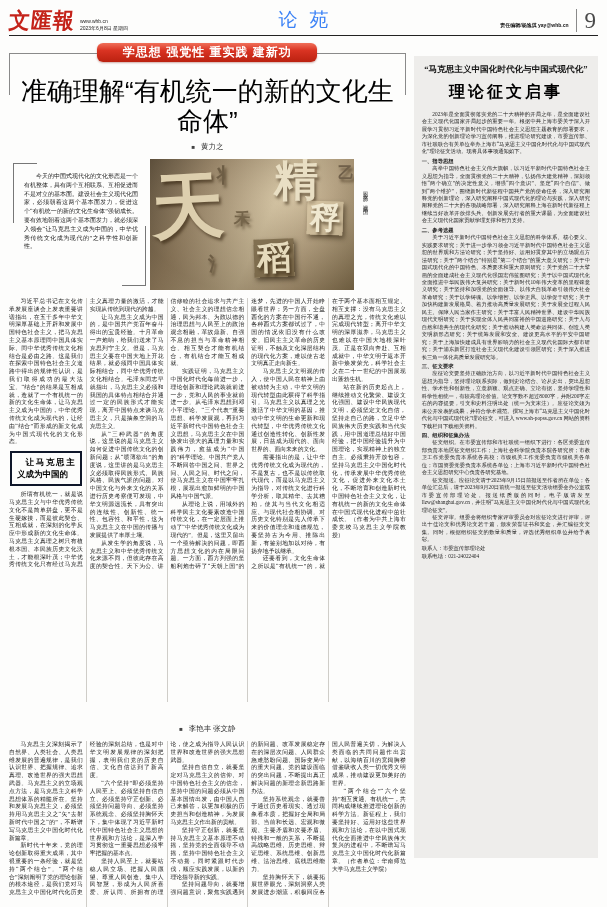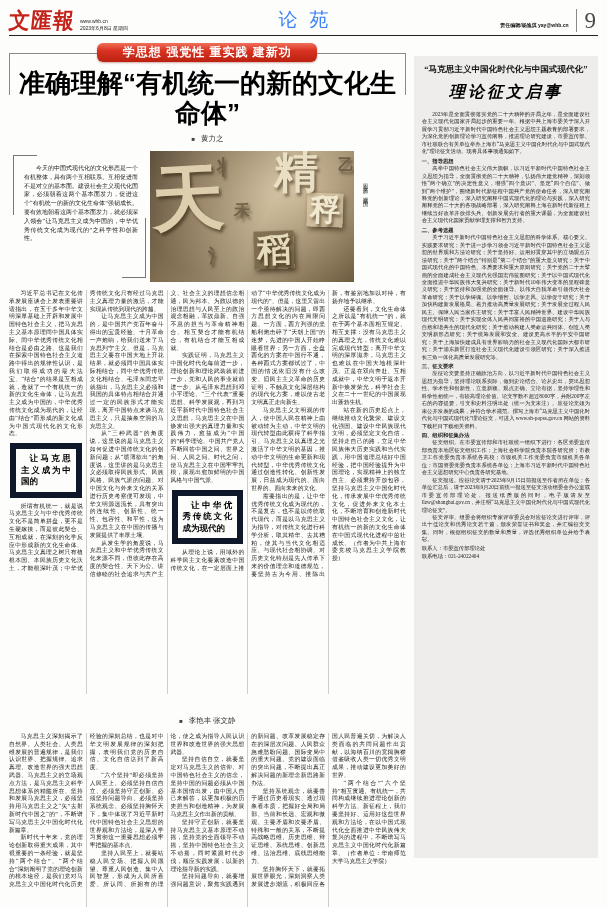--- a/index.html
+++ b/index.html
@@ -96,24 +96,24 @@
     font-family:"Liberation Sans","DejaVu Sans",sans-serif;
     font-weight:bold;
     font-size:12px;
     letter-spacing:1px;
     text-align:center;
     line-height:19px;
     border-radius:6px;
     box-shadow:0 1px 2px rgba(120,20,10,.35);
   }
   .a1-title {
-    margin-top:10px;
+    margin-top:18px;
     text-align:center;
     font-family:"Liberation Sans","DejaVu Sans",sans-serif;
-    font-weight:700;
+    font-weight:400;
     font-size:26px;
     line-height:30px;
     color:#000;
   }
   .a-author {
     text-align:center;
     font-size:7.5px;
     color:#333;
     margin:6px 0 7px 0;
   }
@@ -173,21 +173,21 @@
     overflow:hidden;
     font-size:5.8px;
     line-height:7.8px;
     text-align:justify;
     color:#161616;
   }
   .a1-body { margin-top:8px; height:404px; }
   .a2-body { height:178px; }
   .colbody .li-p { text-indent:2em; }
   .colbody .li-h {
-    border:6px solid #0f172a;
+    border:2px solid #0f172a;
     margin:5px 1px 5px 1px;
     padding:4px 5px;
     font-size:8.5px;
     line-height:11.5px;
     font-weight:bold;
     text-indent:1em;
     color:#000;
     break-inside:avoid;
   }
   
@@ -208,21 +208,20 @@
     line-height:11px;
     color:#111;
   }
   .ann-title {
     font-size:16px;
     font-weight:bold;
     text-align:center;
     letter-spacing:3px;
     margin:7px 0 8px 0;
     color:#000;
-    font-style:italic;
   }
   .ann-body {
     font-size:5.3px;
     line-height:7.45px;
     text-align:justify;
     color:#222;
   }
   .ann-body .li-p   { text-indent:2em; }
   .ann-body .li-sec { font-weight:bold; text-indent:0; margin-top:2px; }
   .ann-body .li-c   { text-indent:0; margin-top:1px; }
@@ -278,21 +277,20 @@
       </div>
 
       <div class="colbody a1-body">
           <div class="li-p">习近平总书记在文化传承发展座谈会上发表重要讲话指出，在五千多年中华文明深厚基础上开辟和发展中国特色社会主义，把马克思主义基本原理同中国具体实际、同中华优秀传统文化相结合是必由之路。这是我们在探索中国特色社会主义道路中得出的规律性认识，是我们取得成功的最大法宝。“结合”的结果是互相成就，造就了一个有机统一的新的文化生命体，让马克思主义成为中国的，中华优秀传统文化成为现代的，让经由“结合”而形成的新文化成为中国式现代化的文化形态。</div>
           <div class="li-h">让马克思主义成为中国的</div>
           <div class="li-p">所谓有机统一，就是说马克思主义与中华优秀传统文化不是简单拼盘，更不是生硬嫁接，而是彼此契合、互相成就，在深刻的化学反应中形成新的文化生命体。马克思主义真理之树只有植根本国、本民族历史文化沃土，才能根深叶茂；中华优秀传统文化只有经过马克思主义真理力量的激活，才能实现从传统到现代的跨越。</div>
           <div class="li-p">让马克思主义成为中国的，是中国共产党百年奋斗得出的宝贵经验。十月革命一声炮响，给我们送来了马克思列宁主义。但是，马克思主义要在中国大地上开花结果，就必须同中国具体实际相结合，同中华优秀传统文化相结合。毛泽东同志早就指出，马克思主义必须和我国的具体特点相结合并通过一定的民族形式才能实现，离开中国特点来谈马克思主义，只是抽象空洞的马克思主义。</div>
           <div class="li-p">从“三种武器”的角度说，这里说的是马克思主义如何促进中国传统文化的创新问题；从“喷薄欲出”的角度说，这里讲的是马克思主义必须取得民族形式、民族风格、民族气派的问题。对中国文化与外来文化的关系进行历史考察便可发现，中华文明源远流长，具有突出的连续性、创新性、统一性、包容性、和平性，这为马克思主义在中国的传播与发展提供了丰厚土壤。</div>
           <div class="li-p">从发生学的角度说，马克思主义和中华优秀传统文化来源不同，但彼此存在高度的契合性。天下为公、讲信修睦的社会追求与共产主义、社会主义的理想信念相通，民为邦本、为政以德的治理思想与人民至上的政治观念相融，革故鼎新、自强不息的担当与革命精神相合。相互契合才能有机结合，有机结合才能互相成就。</div>
           <div class="li-p">实践证明，马克思主义中国化时代化每前进一步，理论创新和理论武装就前进一步，党和人民的事业就前进一步。从毛泽东思想到邓小平理论、“三个代表”重要思想、科学发展观，再到习近平新时代中国特色社会主义思想，马克思主义在中国焕发出强大的真理力量和实践伟力，愈益成为“中国的”科学理论。中国共产党人不断回答中国之问、世界之问、人民之问、时代之问，使马克思主义在中国牢牢扎根，展现出愈加鲜明的中国风格与中国气派。</div>
-          <div class="li-h">让中华优秀传统文化成为现代的</div>
           <div class="li-p">从理论上说，用域外的科学民主文化要素改造中国传统文化，在一定层面上推动了“中华优秀传统文化成为现代的”。但是，这里又留出一个亟待解决的问题，即西方思想文化的内在局限问题。一方面，西方列强的坚船利炮击碎了“天朝上国”的迷梦，先进的中国人开始睁眼看世界；另一方面，全盘西化的方案在中国行不通，各种西式方案都试过了，中国的情况依旧没有什么改变。旧民主主义革命的历史证明，不触及文化深层结构的现代化方案，难以使古老文明真正走向新生。</div>
           <div class="li-p">马克思主义文明观的传入，使中国人民在精神上由被动转为主动，中华文明的现代转型由此获得了科学指引。马克思主义以真理之光激活了中华文明的基因，推动中华文明的生命更新和现代转型，中华优秀传统文化通过创造性转化、创新性发展，日益成为现代的、面向世界的、面向未来的文化。</div>
           <div class="li-p">需要指出的是，让中华优秀传统文化成为现代的，不是复古，也不是以传统取代现代，而是以马克思主义为指导，对传统文化进行科学分析，取其精华、去其糟粕，使其与当代文化相适应、与现代社会相协调。对历史文化特别是先人传承下来的价值理念和道德规范，要坚持古为今用、推陈出新，有鉴别地加以对待，有扬弃地予以继承。</div>
           <div class="li-p">还要看到，文化生命体之所以是“有机统一”的，就在于两个基本面相互规定、相互支撑：没有马克思主义的真理之光，传统文化难以完成现代转型；离开中华文明的深厚滋养，马克思主义也难以在中国大地根深叶茂。正是在双向奔赴、互相成就中，中华文明于返本开新中焕发荣光，科学社会主义在二十一世纪的中国展现出蓬勃生机。</div>
           <div class="li-p">站在新的历史起点上，继续推动文化繁荣、建设文化强国、建设中华民族现代文明，必须坚定文化自信，坚持走自己的路，立足中华民族伟大历史实践和当代实践，用中国道理总结好中国经验，把中国经验提升为中国理论，实现精神上的独立自主。必须秉持开放包容，坚持马克思主义中国化时代化，传承发展中华优秀传统文化，促进外来文化本土化，不断培育和创造新时代中国特色社会主义文化，让有机统一的新的文化生命体在中国式现代化进程中茁壮成长。（作者为中共上海市委党校马克思主义学院教授）</div>
         </div>
     </div>
 
     <div class="article2">
       <div class="a-author">

